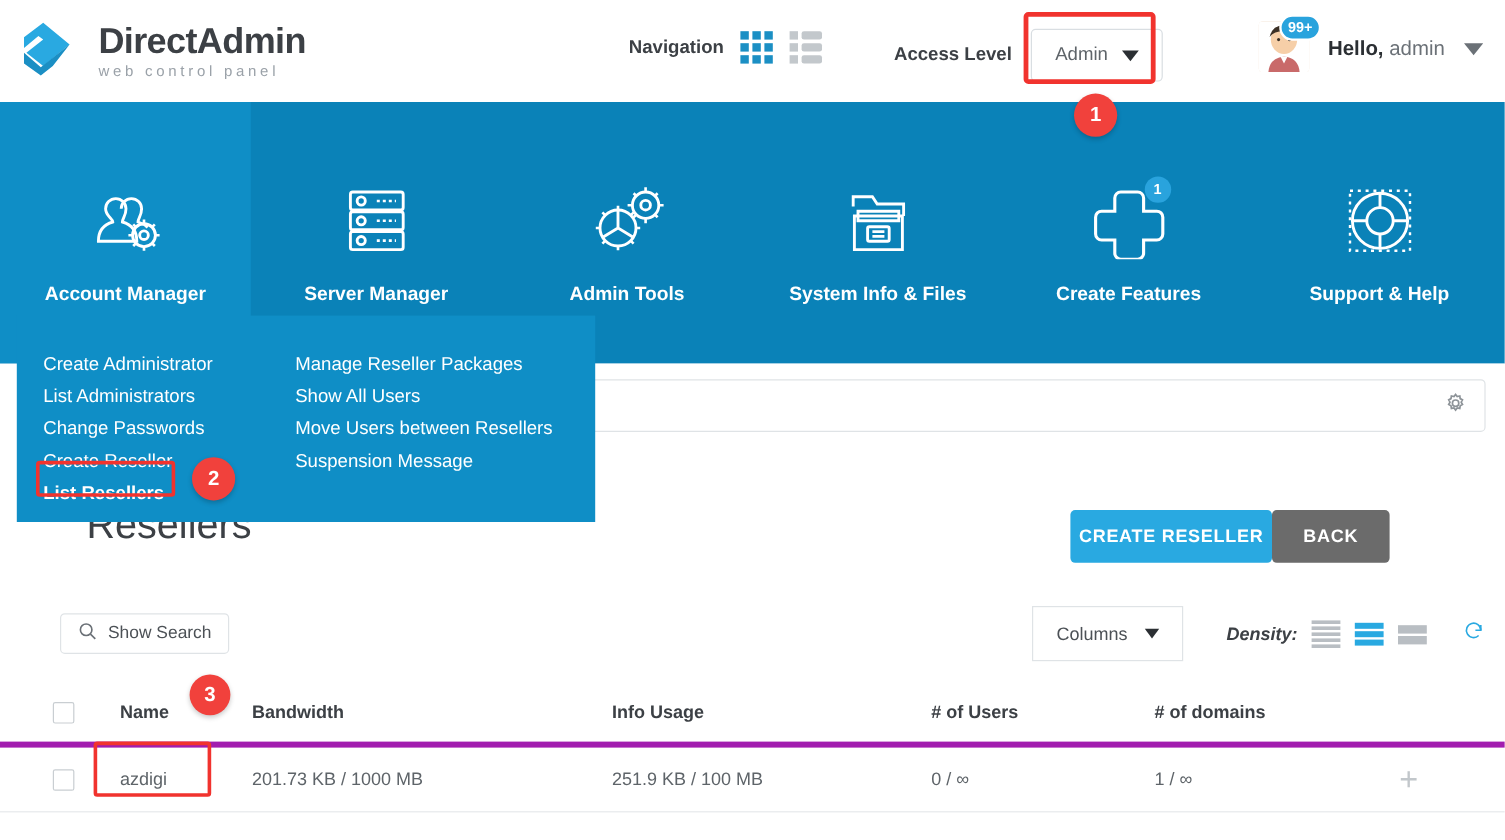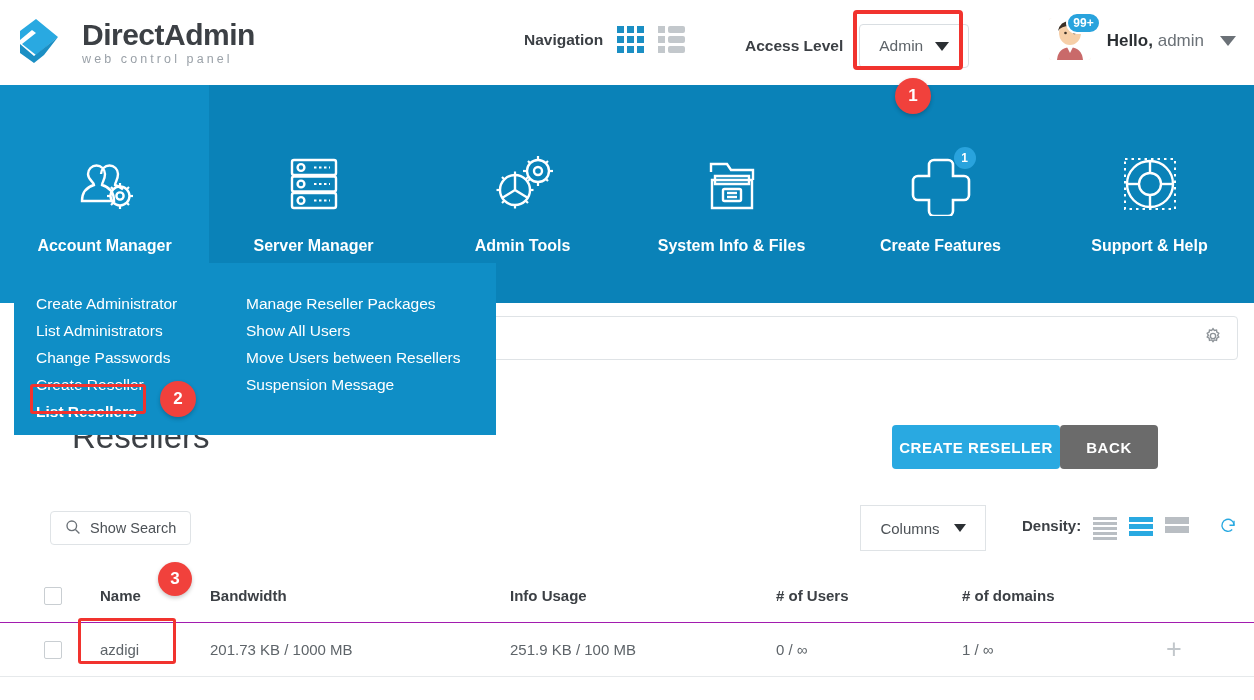--- a/index.html
+++ b/index.html
@@ -157,32 +157,32 @@
     position:absolute; left:860px; top:2px; width:126px; height:46px;
     border:1px solid #dfe3e6; border-radius:0; background:#fff;
     display:flex; align-items:center; justify-content:center; gap:14px;
     font-size:15px; color:#4c5156; cursor:pointer;
   }
   .caret-sm {
     width:0;height:0;border-left:6px solid transparent;border-right:6px solid transparent;
     border-top:8px solid #2b2f33;
   }
   .density-wrap {
-    position:absolute; left:1022px; top:14px; display:flex; align-items:flex-start; gap:12px;
+    position:absolute; left:1022px; top:14px; display:flex; align-items:center; gap:12px;font-style:italic;
   }
   .density-label { font-size:15px; font-weight:bold; color:#3c4045; }
   .dens { display:flex; flex-direction:column; gap:2px; cursor:pointer; width:24px; }
   .dens i { height:3px; background:#b9bec3; display:block; }
   .dens.d2 i { height:5px; background:#29a9e1; }
   .dens.d3 i { height:7px; background:#b9bec3; }
 
   
   .tbl { position:absolute; left:0; top:266px; width:1254px; }
   .trow { display:flex; align-items:center; height:54px; padding-left:44px; }
-  .thead { border-bottom:1px solid #a21caf; font-weight:bold; color:#3c4045; font-size:15px; }
+  .thead { border-bottom:5px solid #a21caf; font-weight:bold; color:#3c4045; font-size:15px; }
   .tbody { border-bottom:1px solid #e6e9eb; color:#5e6469; font-size:15px; }
   .chk {
     width:18px; height:18px; border:1px solid #c9ced2; border-radius:2px; background:#fff;
     flex:0 0 auto; cursor:pointer;
   }
   .c-name { width:148px; padding-left:38px; }
   .c-bw   { width:300px; }
   .c-du   { width:266px; }
   .c-us   { width:186px; }
   .c-dm   { width:190px; }

